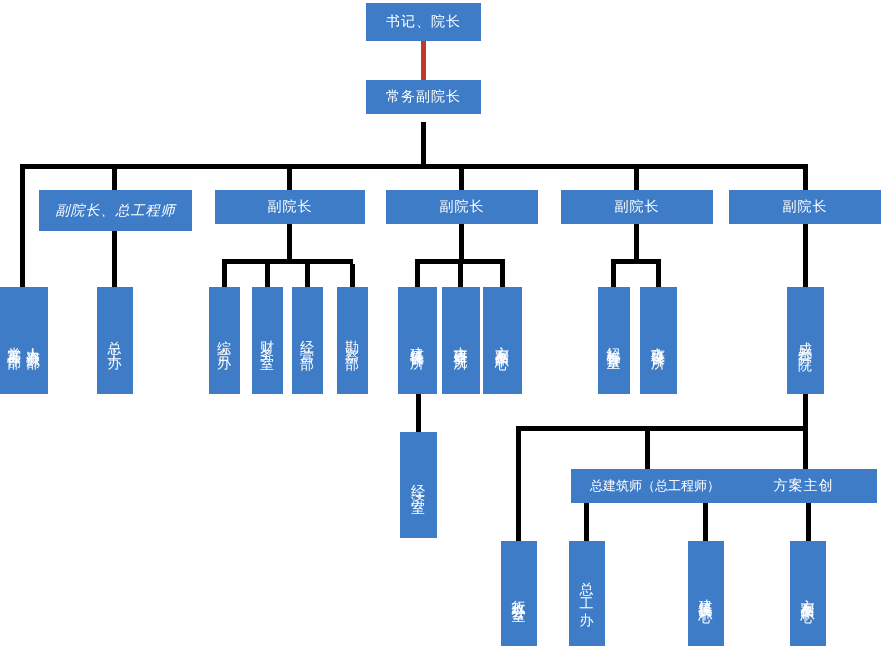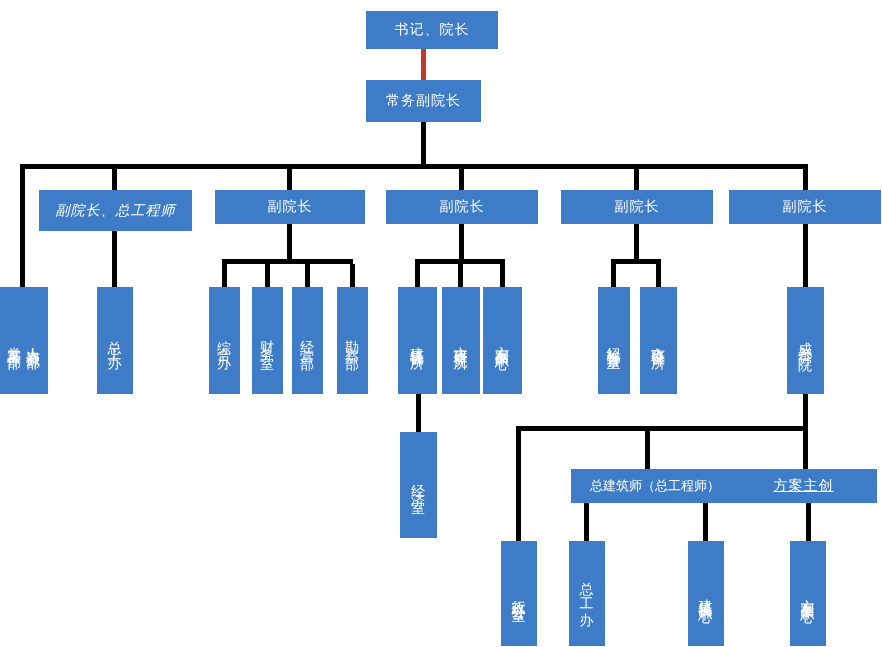--- a/index.html
+++ b/index.html
@@ -72,24 +72,24 @@
   <div class="line" style="left:803px;top:224px;width:5px;height:63px;"></div>
   <div class="line" style="left:803px;top:394px;width:5px;height:32px;"></div>
   <div class="line" style="left:516px;top:426px;width:292px;height:5px;"></div>
   <div class="line" style="left:516px;top:431px;width:5px;height:110px;"></div>
   <div class="line" style="left:645px;top:431px;width:5px;height:38px;"></div>
   <div class="line" style="left:803px;top:431px;width:5px;height:38px;"></div>
   <div class="line" style="left:584px;top:503px;width:5px;height:38px;"></div>
   <div class="line" style="left:703px;top:503px;width:5px;height:38px;"></div>
   <div class="line" style="left:806px;top:503px;width:5px;height:38px;"></div>
 
-  <div class="node h" style="left:366px;top:3px;width:132px;height:38px;margin-top:8px;">
+  <div class="node h" style="left:366px;top:3px;width:115px;height:38px;">
     <span>书记、院长</span>
   </div>
-  <div class="node h" style="left:366px;top:80px;width:115px;height:42px;text-align:right;">
+  <div class="node h" style="left:366px;top:80px;width:115px;height:34px;text-align:right;">
     <span>常务副院长</span>
   </div>
 
   <div class="node h" style="left:39px;top:190px;width:153px;height:41px;font-style:italic;">
     <span>副院长、总工程师</span>
   </div>
   <div class="node h" style="left:215px;top:190px;width:150px;height:34px;">
     <span>副院长</span>
   </div>
   <div class="node h" style="left:386px;top:190px;width:152px;height:34px;">
@@ -140,21 +140,21 @@
     <span>成都分院</span>
   </div>
 
   <div class="node v sp3" style="left:400px;top:432px;width:37px;height:106px;">
     <span>经济室</span>
   </div>
 
   <div class="node h small" style="left:571px;top:469px;width:168px;height:34px;">
     <span>总建筑师（总工程师）</span>
   </div>
-  <div class="node h" style="left:730px;top:469px;width:147px;height:34px;text-decoration:underline;">
+  <div class="node h" style="left:730px;top:469px;width:147px;height:34px;">
     <span>方案主创</span>
   </div>
 
   <div class="node v" style="left:501px;top:541px;width:36px;height:105px;">
     <span>行政办公室</span>
   </div>
   <div class="node v spread" style="left:569px;top:541px;width:36px;height:105px;">
     <span>总工办</span>
   </div>
   <div class="node v" style="left:688px;top:541px;width:36px;height:105px;">

